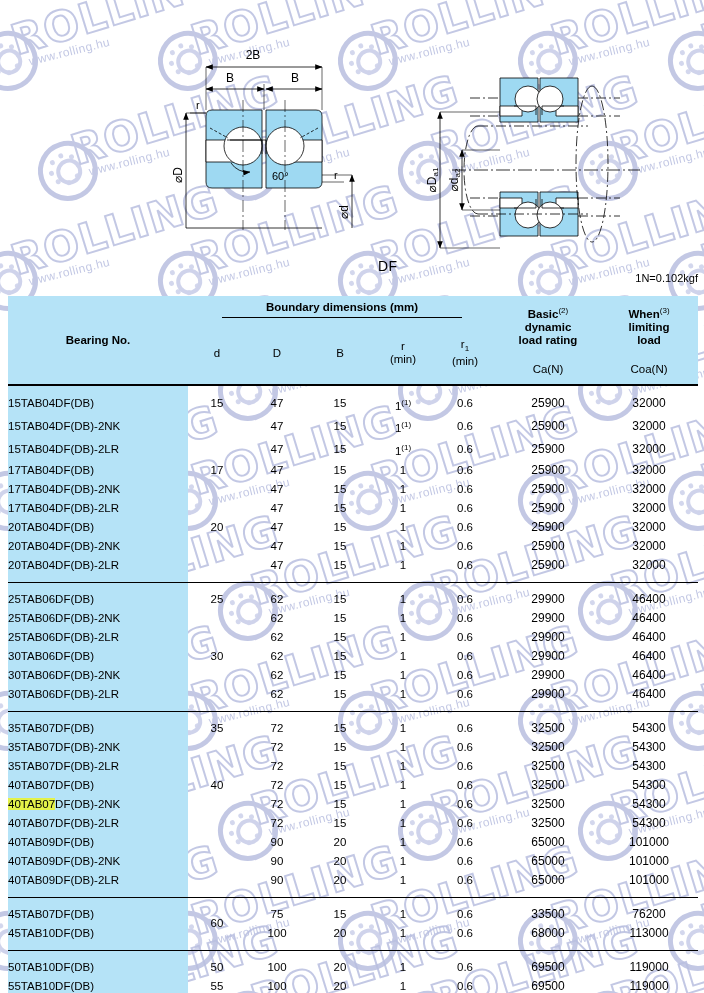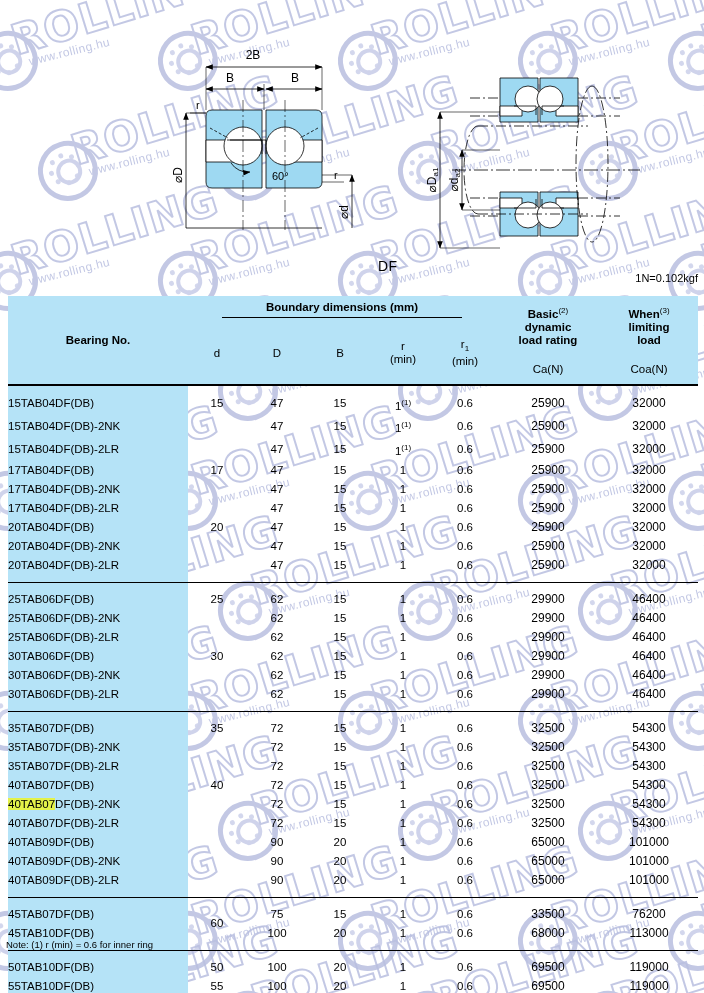--- a/index.html
+++ b/index.html
@@ -1177,14 +1177,13 @@
         <td class="num">20</td>
         <td class="num">1</td>
         <td class="num">0.6</td>
         <td class="num-r">69500</td>
         <td class="num-r">119000</td>
       </tr>
     </tbody>
 </table>
 
 <div id="notes">
-  <div class="n-line">Note: (1) r (min) = 0.6 for inner ring</div>
 </div>
 
 </body></html>

